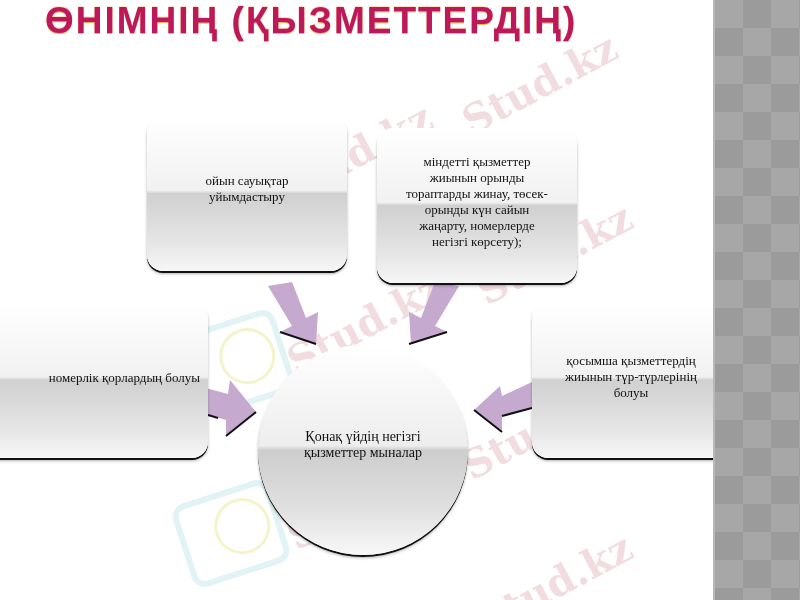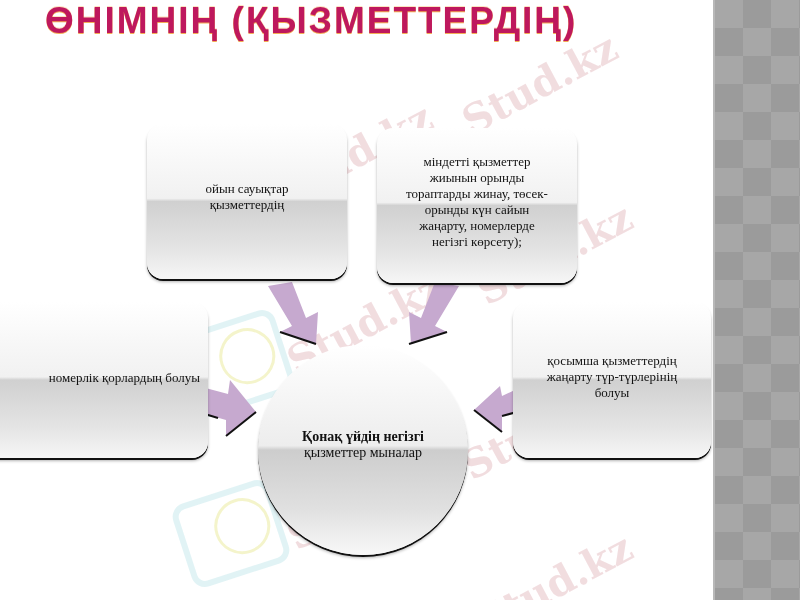--- a/index.html
+++ b/index.html
@@ -74,53 +74,53 @@
     <polygon points="0,8 30,16 32,2 58,34 28,58 28,42 0,34" fill="#c6a9cf" stroke="none"></polygon>
     <polyline points="0,34 20,40" stroke="#111" stroke-width="2" fill="none"></polyline>
     <polyline points="28,58 58,34" stroke="#111" stroke-width="2" fill="none"></polyline>
   </svg>
   <svg class="arrow" style="left:472px;top:376px;" width="60" height="60" viewBox="0 0 60 60">
     <polygon points="60,6 60,32 30,40 30,56 2,34 28,10 30,20" fill="#c6a9cf" stroke="none"></polygon>
     <polyline points="2,34 30,56" stroke="#111" stroke-width="2" fill="none"></polyline>
     <polyline points="30,40 60,32" stroke="#111" stroke-width="2" fill="none"></polyline>
   </svg>
 
-  <div class="box" style="left:147px;top:124px;width:200px;height:155px;">
+  <div class="box" style="left:147px;top:116px;width:200px;height:155px;">
     <div style="margin-top:-10px;">
       <span>ойын сауықтар</span>
-      <span>қызметтердің</span>
+      <span>уйымдастыру</span>
     </div>
   </div>
 
   <div class="box" style="left:377px;top:128px;width:200px;height:155px;">
     <div style="margin-top:-8px;">
       <span>міндетті қызметтер</span>
       <span>жиынын орынды</span>
       <span>тораптарды жинау, төсек-</span>
       <span>орынды күн сайын</span>
       <span>жаңарту, номерлерде</span>
       <span>негізгі көрсету);</span>
     </div>
   </div>
 
   <div class="box" style="left:-20px;top:302px;width:220px;height:156px;justify-content:flex-end;padding-right:8px;">
     <div style="margin-top:-4px;">
       <span>номерлік  қорлардың болуы</span>
     </div>
   </div>
 
-  <div class="box" style="left:513px;top:302px;width:198px;height:156px;">
+  <div class="box" style="left:532px;top:302px;width:198px;height:156px;">
     <div style="margin-top:-6px;">
       <span>қосымша қызметтердің</span>
-      <span>жаңарту түр-түрлерінің</span>
+      <span>жиынын түр-түрлерінің</span>
       <span>болуы</span>
     </div>
   </div>
 
   <div class="circle">
     <div style="margin-top:-10px;">
-      <span style="display:block;font-weight:bold;">Қонақ үйдің негізгі</span>
+      <span style="display:block;">Қонақ үйдің негізгі</span>
       <span style="display:block;">қызметтер мыналар</span>
     </div>
   </div>
 </div>
 
 <div class="side-pattern"></div>
 
 </body></html>

